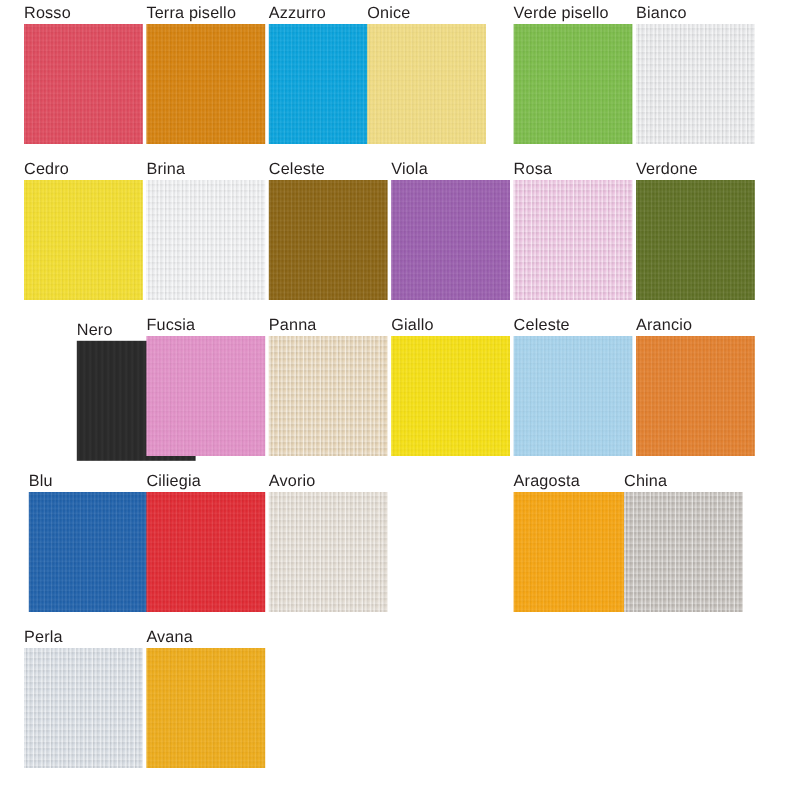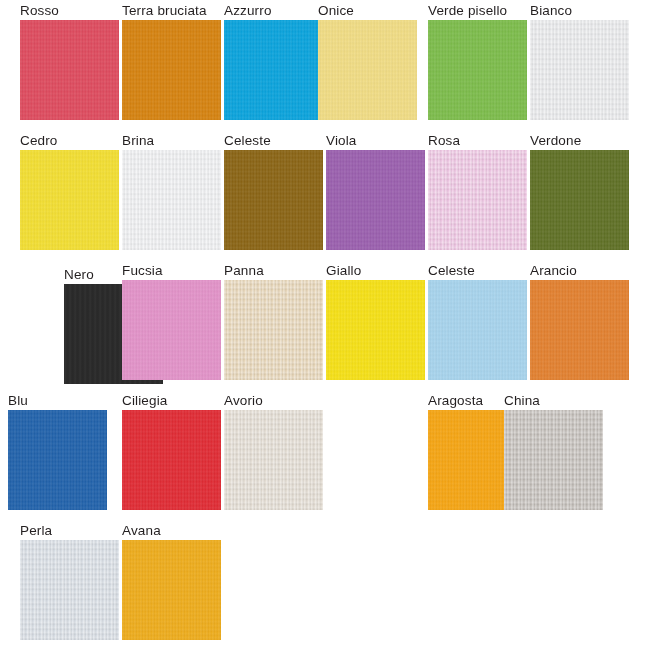--- a/index.html
+++ b/index.html
@@ -121,27 +121,27 @@
 </head>
 <body>
 
 <div id="sheet">
     <div class="swatch-cell" style="left: 20px; top: 20px;">
       <div class="chip" style="background-color: rgb(222, 75, 94);"></div>
       <div class="swatch-label">Rosso</div>
     </div>
     <div class="swatch-cell" style="left: 122px; top: 20px;">
       <div class="chip" style="background-color: rgb(213, 130, 15);"></div>
-      <div class="swatch-label wrap">Terra bruciata</div>
+      <div class="swatch-label wrap">Terra pisello</div>
     </div>
     <div class="swatch-cell" style="left: 224px; top: 20px;">
       <div class="chip" style="background-color: rgb(10, 163, 220);"></div>
       <div class="swatch-label">Azzurro</div>
     </div>
-    <div class="swatch-cell" style="left: 318px; top: 20px; border-radius: 9px;">
+    <div class="swatch-cell" style="left: 306px; top: 20px; border-radius: 9px;">
       <div class="chip" style="background-color: rgb(240, 220, 132);"></div>
       <div class="swatch-label">Onice</div>
     </div>
     <div class="swatch-cell" style="left: 428px; top: 20px;">
       <div class="chip" style="background-color: rgb(124, 188, 75);"></div>
       <div class="swatch-label wrap">Verde pisello</div>
     </div>
     <div class="swatch-cell" style="left: 530px; top: 20px;">
       <div class="chip textured" style="background-color: rgb(233, 234, 236);"></div>
       <div class="swatch-label">Bianco</div>
@@ -187,37 +187,37 @@
       <div class="swatch-label">Giallo</div>
     </div>
     <div class="swatch-cell" style="left: 428px; top: 280px;">
       <div class="chip" style="background-color: rgb(167, 211, 236);"></div>
       <div class="swatch-label">Celeste</div>
     </div>
     <div class="swatch-cell" style="left: 530px; top: 280px;">
       <div class="chip" style="background-color: rgb(226, 128, 47);"></div>
       <div class="swatch-label">Arancio</div>
     </div>
-    <div class="swatch-cell" style="left: 8px; top: 410px;">
+    <div class="swatch-cell" style="left: 24px; top: 410px;">
       <div class="chip" style="background-color: rgb(33, 98, 171);"></div>
       <div class="swatch-label">Blu</div>
     </div>
     <div class="swatch-cell" style="left: 122px; top: 410px;">
       <div class="chip" style="background-color: rgb(224, 43, 52);"></div>
       <div class="swatch-label">Ciliegia</div>
     </div>
     <div class="swatch-cell" style="left: 224px; top: 410px;">
       <div class="chip textured" style="background-color: rgb(227, 220, 210);"></div>
       <div class="swatch-label">Avorio</div>
     </div>
     <div class="swatch-cell" style="left: 428px; top: 410px;">
       <div class="chip" style="background-color: rgb(245, 165, 19);"></div>
       <div class="swatch-label">Aragosta</div>
     </div>
-    <div class="swatch-cell" style="left: 504px; top: 410px;">
+    <div class="swatch-cell" style="left: 520px; top: 410px;">
       <div class="chip textured" style="background-color: rgb(194, 189, 184);"></div>
       <div class="swatch-label">China</div>
     </div>
     <div class="swatch-cell" style="left: 20px; top: 540px;">
       <div class="chip textured" style="background-color: rgb(215, 221, 228);"></div>
       <div class="swatch-label">Perla</div>
     </div>
     <div class="swatch-cell" style="left: 122px; top: 540px;">
       <div class="chip" style="background-color: rgb(237, 172, 28);"></div>
       <div class="swatch-label">Avana</div>

